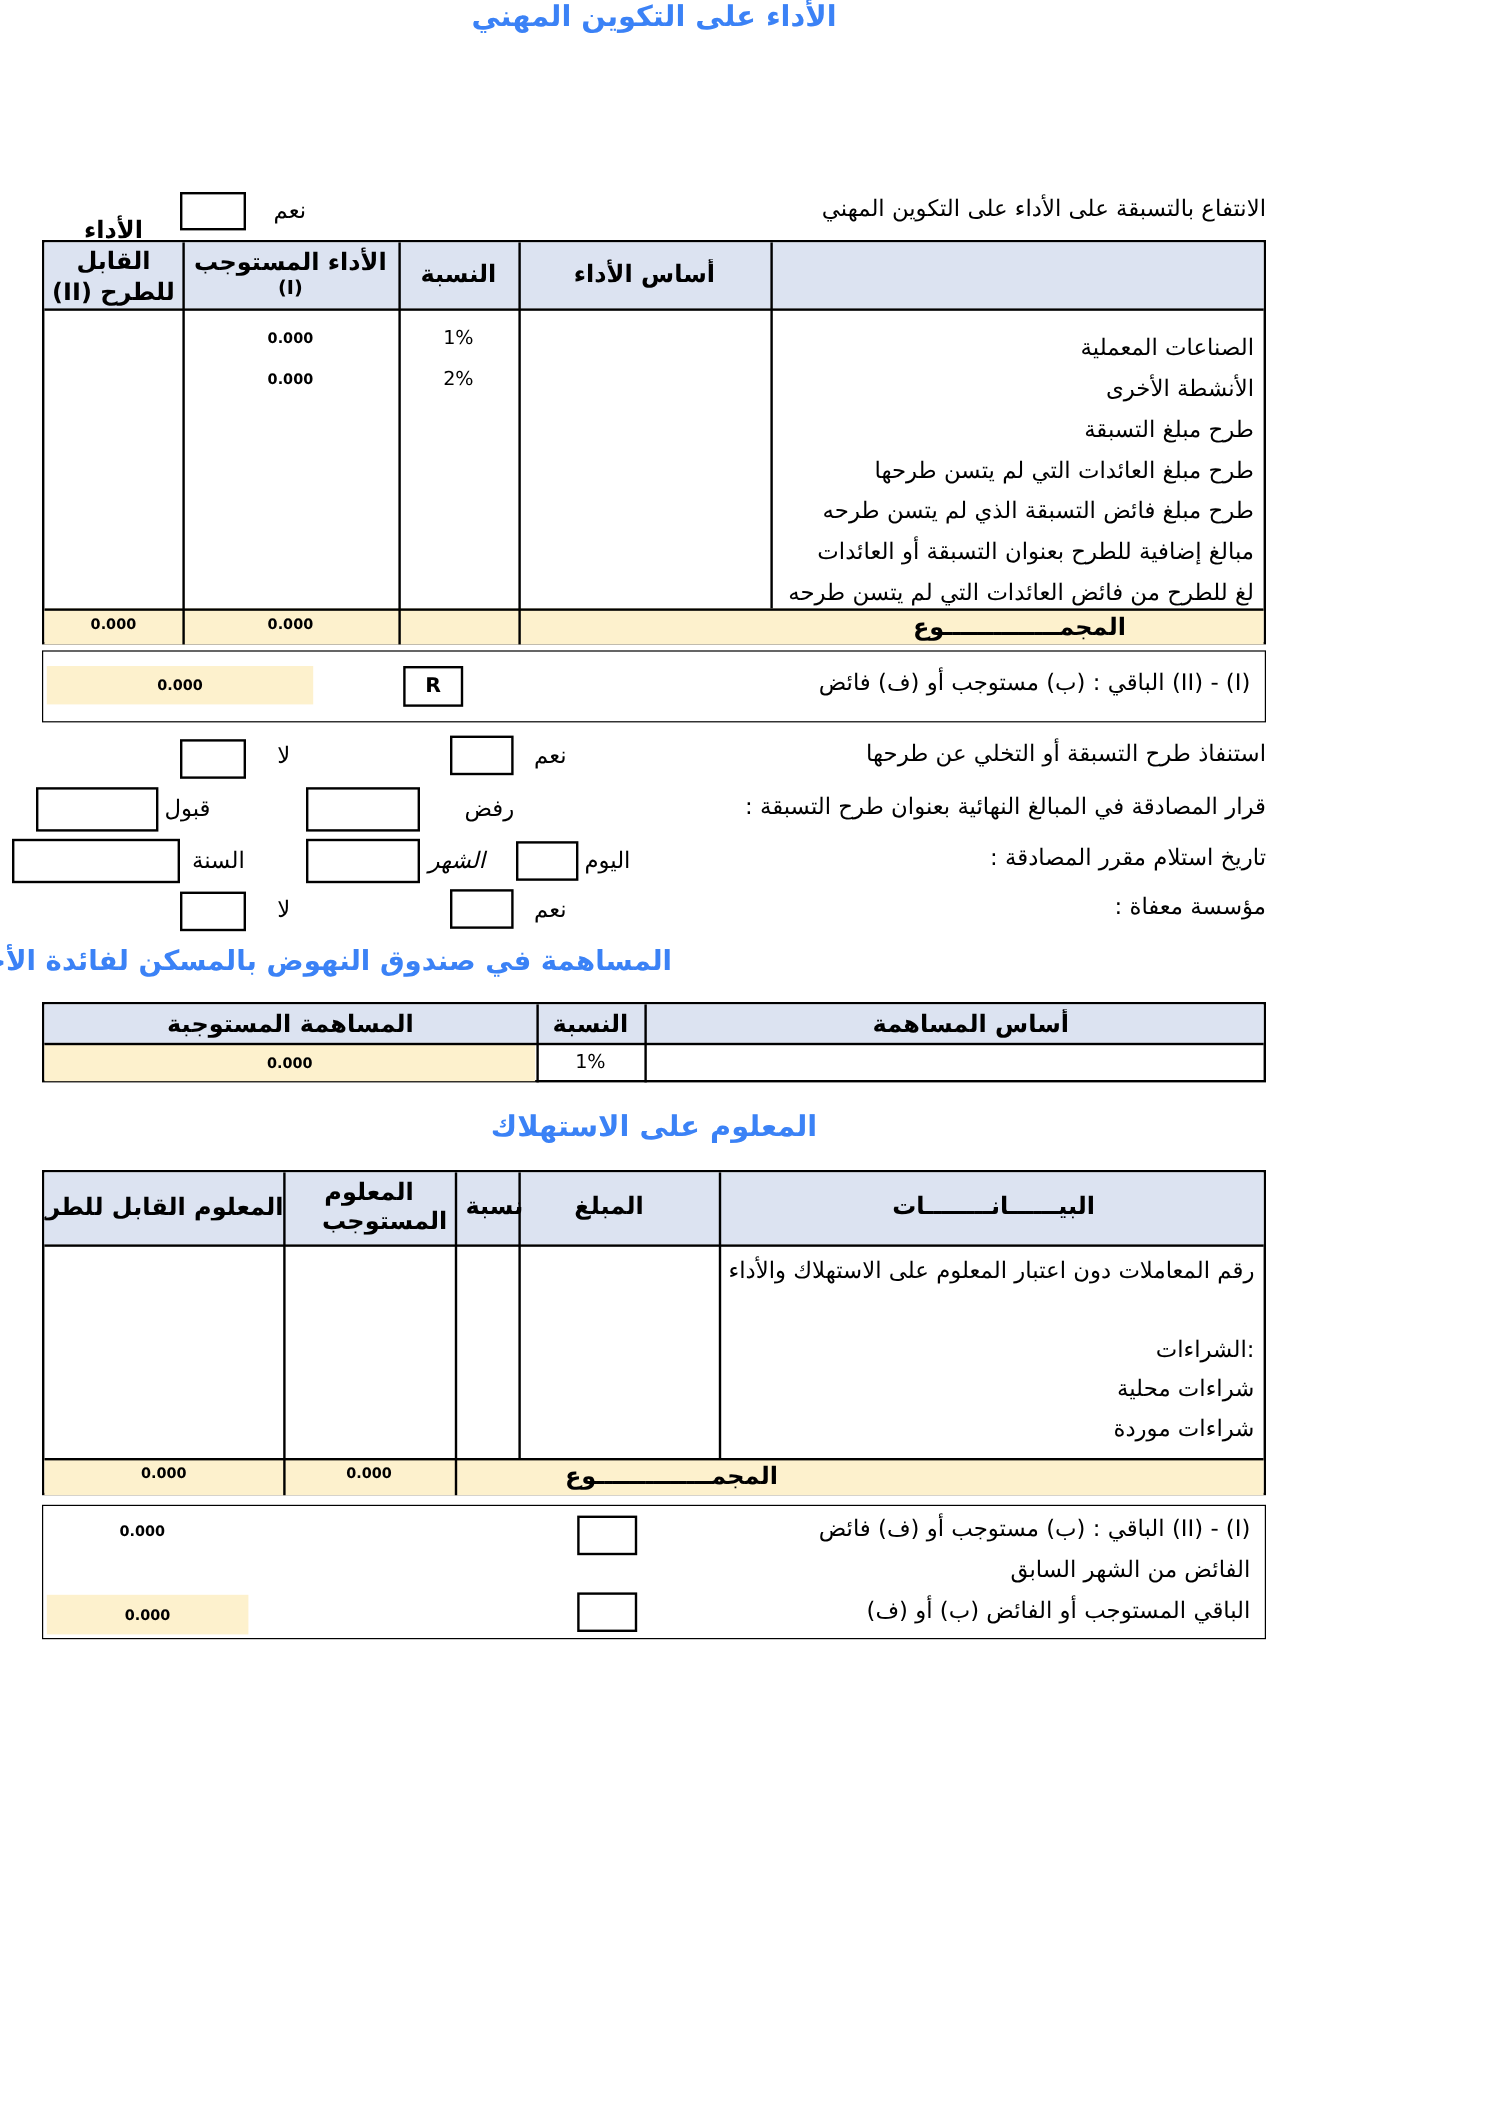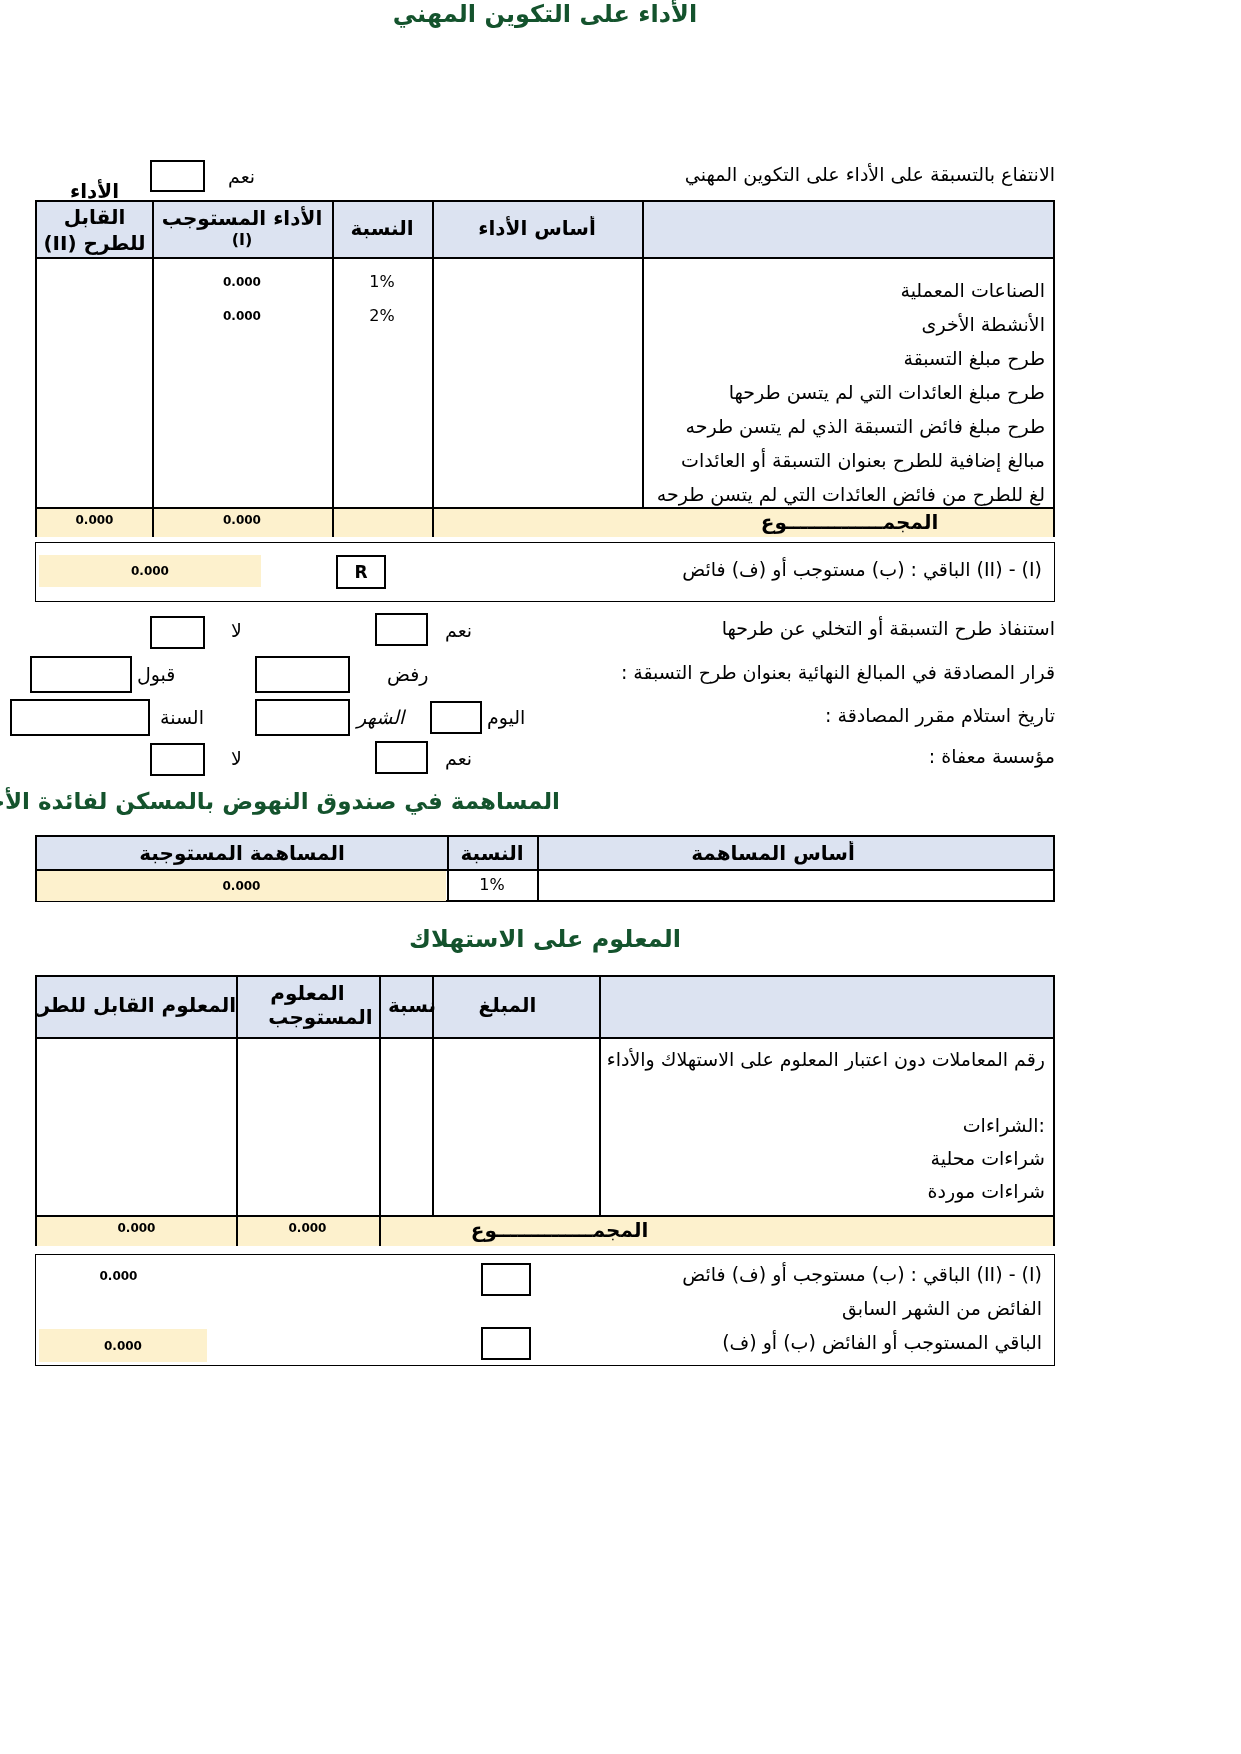--- a/index.html
+++ b/index.html
@@ -3,21 +3,21 @@
 <meta charset="utf-8">
 <style>
   html,body{margin:0;padding:0;background:#fff;}
   body{width:1241px;height:1754px;position:relative;font-family:"DejaVu Sans",sans-serif;color:#000;direction:rtl;}
   .sheet{position:absolute;left:35px;top:0;width:1020px;height:1754px;}
   .abs{position:absolute;}
   .nw{white-space:nowrap;}
   .b{font-weight:bold;}
   .c{text-align:center;}
   .r{text-align:right;}
-  .red-title{position:absolute;color:#14532d;font-weight:bold;font-size:24px;white-space:nowrap;}
+  .red-title{position:absolute;color:#3b82f6;font-weight:bold;font-size:24px;white-space:nowrap;}
   .txt{position:absolute;font-size:19px;white-space:nowrap;}
   .num{font-size:12px;font-weight:bold;font-family:"DejaVu Sans",sans-serif;}
   .tbl{position:absolute;border:2px solid #000;box-sizing:border-box;background:#fff;}
   .vl{position:absolute;top:0;width:1.5px;background:#000;}
   .hl{position:absolute;left:0;height:1.5px;background:#000;}
   .hdrbg{position:absolute;left:0;right:0;background:#dce3f1;}
   .totbg{position:absolute;left:0;right:0;background:#fdf1cd;}
   .cell{position:absolute;box-sizing:border-box;}
   .hcel{position:absolute;font-weight:bold;font-size:20px;text-align:center;box-sizing:border-box;overflow:hidden;white-space:nowrap;}
   .chk{position:absolute;border:2px solid #000;background:#fff;box-sizing:border-box;}
@@ -115,38 +115,39 @@
   <div class="txt" style="right:0;top:745px;">مؤسسة معفاة :</div>
   <div class="txt" style="left:410px;top:747px;">نعم</div>
   <div class="chk" style="left:340px;top:741px;width:53px;height:33px;"></div>
   <div class="txt" style="left:196px;top:747px;">لا</div>
   <div class="chk" style="left:115px;top:743px;width:55px;height:33px;"></div>
 
   <div class="red-title c" style="left:20px;top:788px;width:505px;font-size:23px;">المساهمة في صندوق النهوض بالمسكن لفائدة الأجراء</div>
 
   <div class="tbl" style="left:0;top:835px;width:1020px;height:67px;">
     <div class="hdrbg" style="top:0;height:32px;"></div>
-    <div class="hcel" style="left:476px;top:4px;width:520px;">أساس المساهمة</div>
+    <div class="hcel" style="left:512px;top:4px;width:520px;">أساس المساهمة</div>
     <div class="hcel" style="left:410px;top:4px;width:90px;">النسبة</div>
     <div class="hcel" style="left:0;top:4px;width:410px;">المساهمة المستوجبة</div>
     <div class="cream num" style="left:0;top:33px;width:409px;height:31px;">
         <span>0.000</span>
       </div>
     <div class="cell c ltr" style="left:410px;top:38px;width:90px;font-size:16px;">1%</div>
     <div class="vl" style="left:410px;height:65px;"></div>
     <div class="vl" style="left:500px;height:65px;"></div>
     <div class="hl" style="top:32px;width:1016px;"></div>
   </div>
 
   <div class="red-title c" style="left:0;top:925px;width:1020px;">المعلوم على الاستهلاك</div>
 
   <div class="tbl" style="left:0;top:975px;width:1020px;height:271px;">
     <div class="hdrbg" style="top:0;height:60px;"></div>
     <div class="totbg" style="top:238px;height:31px;"></div>
 
+    <div class="hcel" style="left:562px;top:16px;width:458px;">البيــــــانــــــــات</div>
     <div class="hcel" style="left:395px;top:16px;width:151px;">المبلغ</div>
     <div class="hcel r" style="left:342px;top:16px;width:68px;padding-right:2px;">نسبة</div>
     <div class="hcel" style="left:199px;top:4px;width:143px;">المعلوم</div>
     <div class="hcel" style="left:212px;top:28px;width:143px;">المستوجب</div>
     <div class="hcel" style="left:0;top:16px;width:199px;">المعلوم القابل للطرح</div>
 
     <div class="cell r" style="left:565px;top:60px;width:449px;height:178px;padding:6px 6px 0 0;font-size:19px;line-height:33px;overflow:hidden;white-space:nowrap;">
       <div>رقم المعاملات دون اعتبار المعلوم على الاستهلاك والأداء على</div>
       <div>&nbsp;</div>
       <div>:الشراءات</div>

